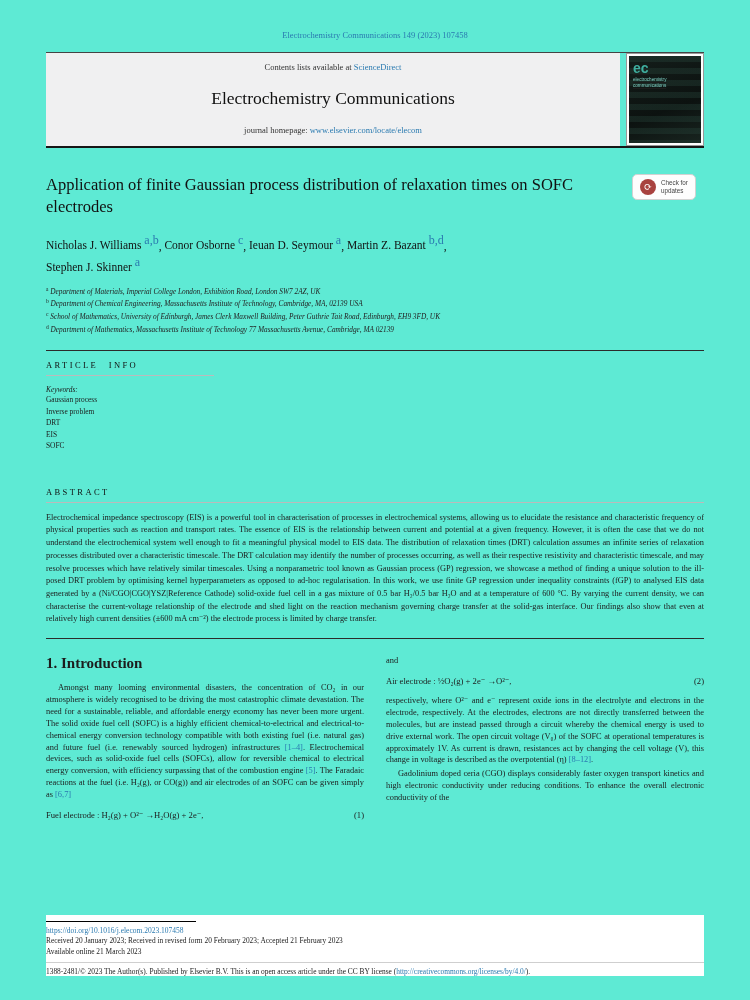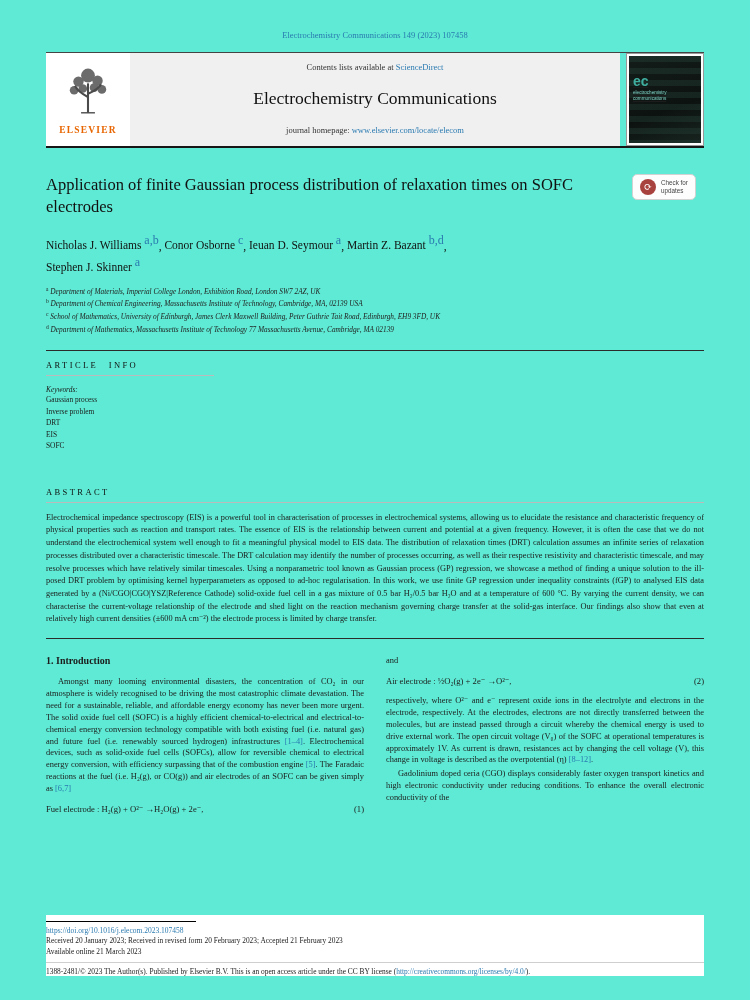--- a/index.html
+++ b/index.html
@@ -18,21 +18,21 @@
   .logo-area { width:84px; background:#fff; display:flex; flex-direction:column; align-items:center; justify-content:center; padding:3px 2px; }
   .elsevier-word { color:#e86500; font-size:9.5px; letter-spacing:1.2px; font-weight:bold; margin-top:1px; }
   .header-center { flex:1; background:#f0f0f1; display:flex; flex-direction:column; justify-content:space-between; text-align:center; padding:9px 6px 11px 6px; }
   .contents-line { font-size:8.5px; color:#333; }
   .journal-title { font-size:17.5px; color:#111; }
   .homepage-line { font-size:8.5px; color:#333; }
   .cover-thumb { width:78px; margin-left:6px; border:1px solid #999; background:#fff; padding:2px; }
   .cover-inner { width:100%; height:100%; background:
       repeating-linear-gradient(180deg, rgba(40,70,60,.35) 0 6px, rgba(0,0,0,0) 6px 12px),
       linear-gradient(160deg,#141d1a 0%, #0c1210 60%, #18241f 100%);
-    padding:18px 4px;text-decoration:underline; }
+    padding:5px 4px;text-decoration:underline; }
   .cover-ec { font-family:"Liberation Sans","DejaVu Sans",sans-serif; color:#3fae9f; font-size:14px; font-weight:bold; line-height:1; }
   .cover-title { font-family:"Liberation Sans","DejaVu Sans",sans-serif; color:#7fd2c6; font-size:4.6px; line-height:1.25; margin-top:2px; }
   .thick-rule { height:2px; background:#161616; }
 
   
   .title-row { display:flex; margin-top:26px; }
   .article-title { flex:1; max-width:572px; font-size:16.5px; line-height:1.32; color:#111; }
   .check-badge { margin-left:14px; align-self:flex-start; display:flex; align-items:center; gap:5px;
     border:1px solid #d2d2d2; border-radius:5px; background:#fdfdfd; padding:4px 7px; }
   .badge-circle { width:16px; height:16px; border-radius:50%; background:#a8423f; color:#fff;
@@ -51,21 +51,21 @@
   .col-heading { margin-top:9px; font-size:8.5px; letter-spacing:2.4px; word-spacing:6px; color:#111; }
   .head-rule { border-bottom:1px solid #bbb; margin-top:5px; }
   .kw-label { margin-top:9px; font-size:7.4px; font-style:italic; }
   .keyword { font-size:7.4px; line-height:1.55; }
   .abstract-text { margin-top:9px; font-size:8.3px; line-height:1.53; text-align:justify; color:#1c1c1c; }
   .section-bottom-rule { border-top:1px solid #2b2b2b; margin-top:12px; }
 
   
   .body-cols { display:flex; gap:22px; margin-top:16px; }
   .body-col { flex:1; min-width:0; }
-  .sec-heading { font-size:10px; font-weight:bold; margin-bottom:10px; }
+  .sec-heading { font-size:15px; font-weight:bold; margin-bottom:10px; }
   .para { font-size:8.4px; line-height:1.42; text-align:justify; }
   .indent { text-indent:12px; }
   .para + .para { margin-top:2px; }
   .connector { font-size:8.4px; line-height:1.42; margin-bottom:6px; }
   .equation { display:flex; justify-content:space-between; align-items:center; font-size:8.6px; margin:9px 0 9px 0; }
   .eq-num { margin-left:8px; }
 
   
   .page-bottom { position:absolute; left:46px; right:46px; bottom:24px; background:#fff; padding-top:6px; z-index:2; }
   .footnote-rule { width:150px; border-top:1px solid #000; margin-bottom:4px; }
@@ -76,42 +76,20 @@
   .copy-line { border-top:1px solid #cfcfcf; margin-top:5px; padding-top:4px; font-size:7.4px; color:#222; }
 </style>
 </head>
 <body>
 
 <div class="page">
 
   <div class="journal-ref">Electrochemistry Communications 149 (2023) 107458</div>
 
   <div class="header-banner">
-    <div class="logo-area">
-      <span>
-        <svg viewBox="0 0 60 64" width="52" height="56" aria-hidden="true">
-          <g fill="#6b6b6b">
-            <circle cx="30" cy="13" r="8"></circle>
-            <circle cx="19" cy="20" r="6"></circle>
-            <circle cx="41" cy="19" r="6"></circle>
-            <circle cx="14" cy="30" r="5"></circle>
-            <circle cx="46" cy="29" r="5"></circle>
-            <circle cx="24" cy="28" r="5"></circle>
-            <circle cx="37" cy="27" r="5"></circle>
-          </g>
-          <g stroke="#4a4a4a" stroke-width="2.4" fill="none">
-            <path d="M30 56 V22"></path>
-            <path d="M30 38 C23 34 17 30 15 25"></path>
-            <path d="M30 34 C37 31 43 27 45 23"></path>
-            <path d="M22 56 h16" stroke-width="1.6"></path>
-          </g>
-        </svg>
-      </span>
-      <div class="elsevier-word">ELSEVIER</div>
-    </div>
 
     <div class="header-center">
       <div class="contents-line"><span>Contents lists available at </span><a class="link">ScienceDirect</a></div>
       <div class="journal-title">Electrochemistry Communications</div>
       <div class="homepage-line"><span>journal homepage: </span><a class="link">www.elsevier.com/locate/elecom</a></div>
     </div>
 
     <div class="cover-thumb">
       <div class="cover-inner">
         <div class="cover-ec">ec</div>

